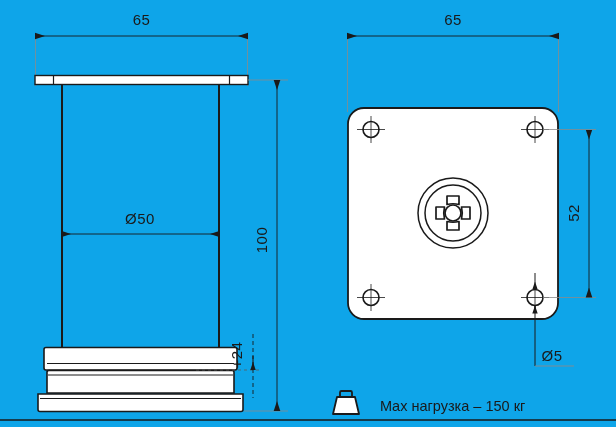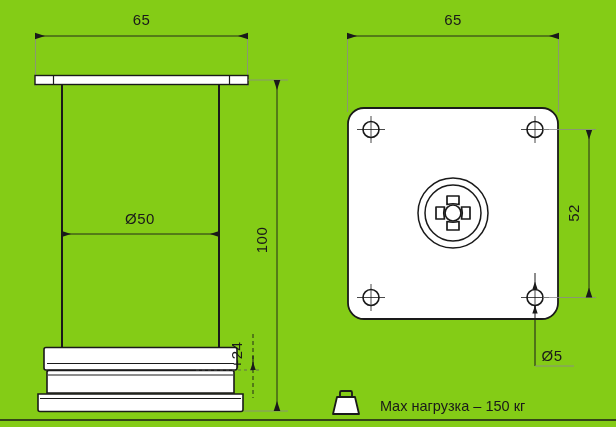--- a/index.html
+++ b/index.html
@@ -8,21 +8,21 @@
     padding: 0;
     background: #ffffff;
   }
   body {
     font-family: "Liberation Sans", sans-serif;
   }
   #page {
     position: relative;
     width: 616px;
     height: 427px;
-    background: #84cc16;
+    background: #0ea5e9;
     overflow: hidden;
   }
   #drawing {
     position: absolute;
     left: 0;
     top: 0;
     width: 616px;
     height: 427px;
   }
   .dim-text {

